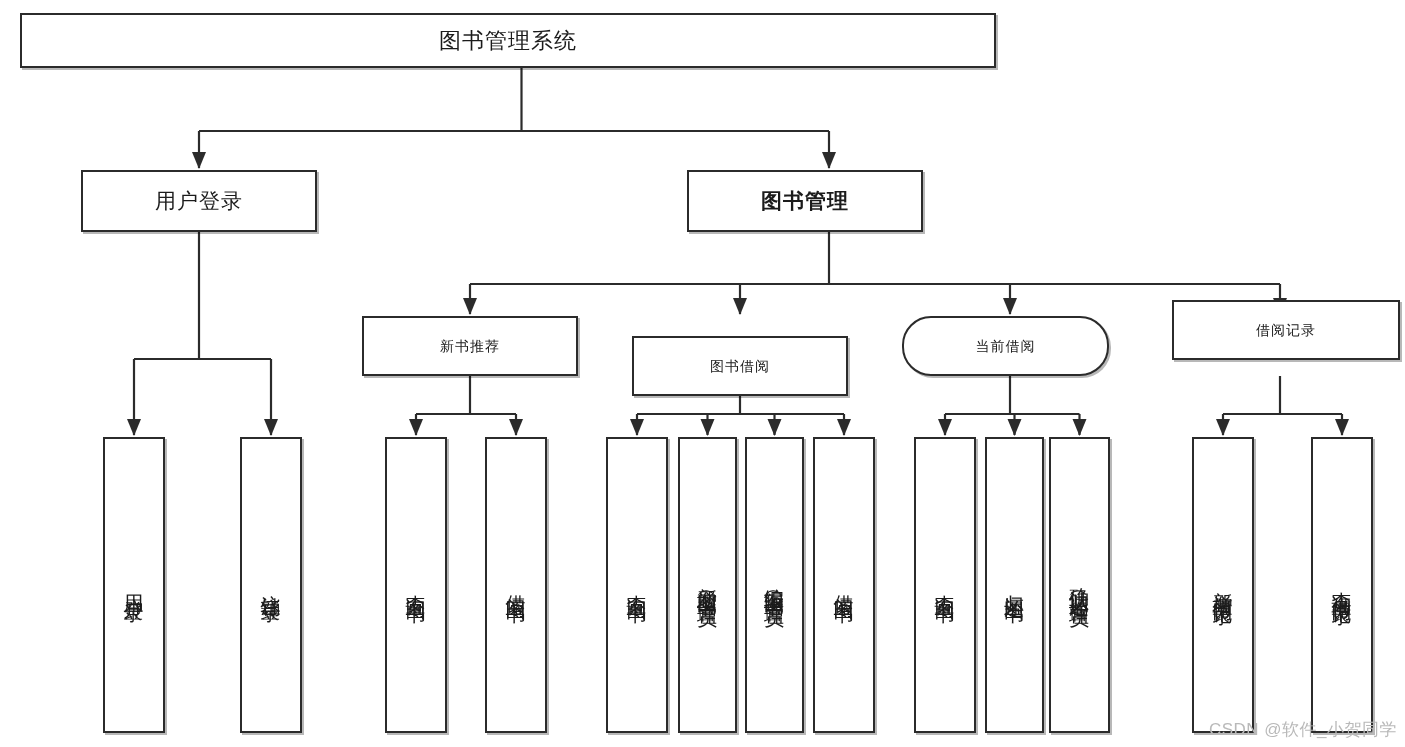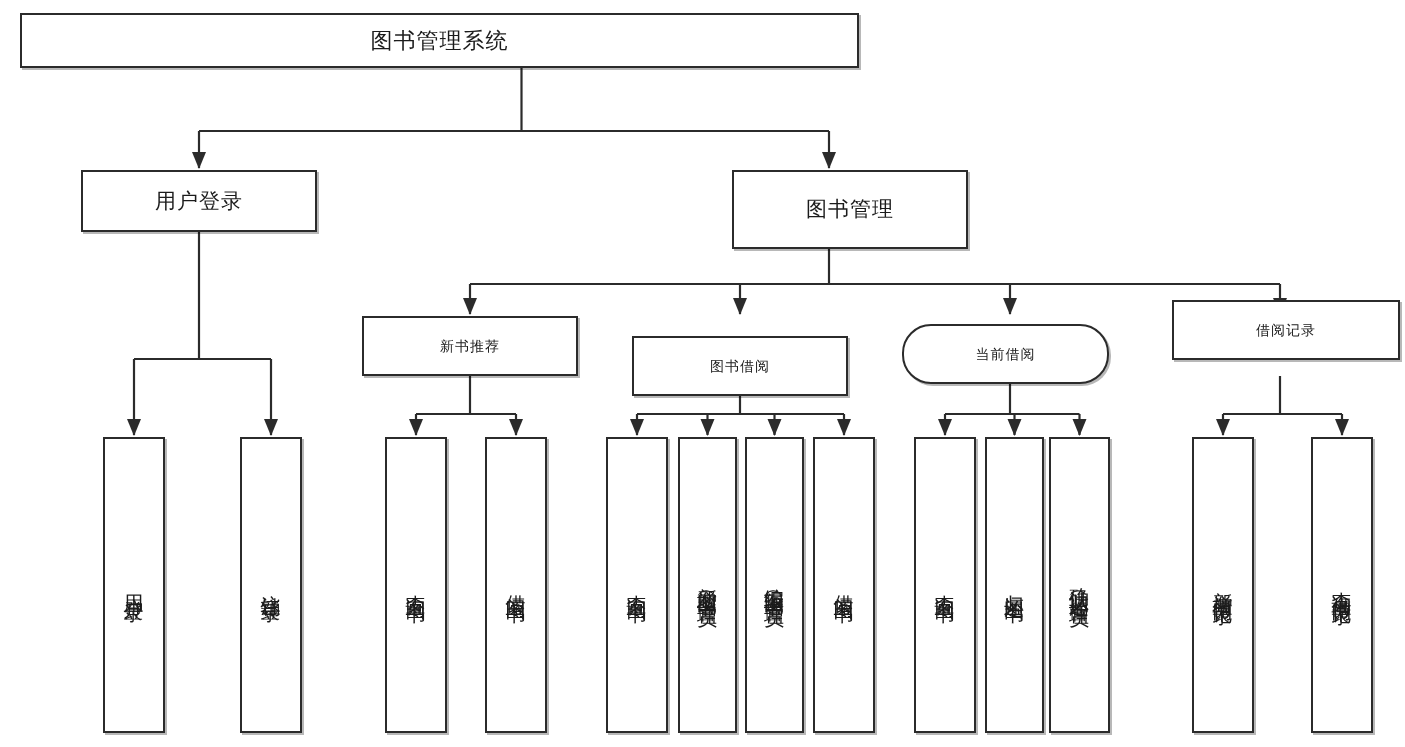--- a/index.html
+++ b/index.html
@@ -132,36 +132,36 @@
       <path d="M 1079.5 414 L 1079.5 435" class="conn-line" stroke="#2b2b2b"></path>
       <polygon points="1072.5,419 1086.5,419 1079.5,436" class="conn-head" fill="#2b2b2b"></polygon>
       <path d="M 1280 376 L 1280 414" class="conn-line" stroke="#2b2b2b"></path>
       <path d="M 1223 414 L 1342 414" class="conn-line" stroke="#2b2b2b"></path>
       <path d="M 1223 414 L 1223 435" class="conn-line" stroke="#2b2b2b"></path>
       <polygon points="1216,419 1230,419 1223,436" class="conn-head" fill="#2b2b2b"></polygon>
       <path d="M 1342 414 L 1342 435" class="conn-line" stroke="#2b2b2b"></path>
       <polygon points="1335,419 1349,419 1342,436" class="conn-head" fill="#2b2b2b"></polygon>
     </svg>
   <div id="nodes-layer">
-      <div class="node-box level-0" style="left: 20px; top: 13px; width: 839px; height: 55px;">
+      <div class="node-box level-0" style="left: 20px; top: 13px; width: 976px; height: 55px;">
         <span class="node-label">图书管理系统</span>
       </div>
       <div class="node-box level-1" style="left: 81px; top: 170px; width: 236px; height: 62px;">
         <span class="node-label">用户登录</span>
       </div>
-      <div class="node-box level-1" style="left: 732px; top: 170px; width: 236px; height: 79px;">
+      <div class="node-box level-1" style="left: 687px; top: 170px; width: 236px; height: 62px; font-weight: bold;">
         <span class="node-label">图书管理</span>
       </div>
       <div class="node-box level-2" style="left: 362px; top: 316px; width: 216px; height: 60px;">
         <span class="node-label">新书推荐</span>
       </div>
       <div class="node-box level-2" style="left: 632px; top: 336px; width: 216px; height: 60px;">
         <span class="node-label">图书借阅</span>
       </div>
-      <div class="node-box level-2" style="left: 902px; top: 324px; width: 207px; height: 60px; border-radius: 29px;">
+      <div class="node-box level-2" style="left: 902px; top: 316px; width: 207px; height: 60px; border-radius: 29px;">
         <span class="node-label">当前借阅</span>
       </div>
       <div class="node-box level-2" style="left: 1172px; top: 300px; width: 228px; height: 60px;">
         <span class="node-label">借阅记录</span>
       </div>
       <div class="node-box level-3 vertical" style="left: 103px; top: 437px; width: 62px; height: 296px;">
         <span class="node-label">用户登录</span>
       </div>
       <div class="node-box level-3 vertical" style="left: 240px; top: 437px; width: 62px; height: 296px;">
         <span class="node-label">注销登录</span>
@@ -193,13 +193,14 @@
       <div class="node-box level-3 vertical" style="left: 1049px; top: 437px; width: 61px; height: 296px;">
         <span class="node-label">确认归还（管理员）</span>
       </div>
       <div class="node-box level-3 vertical" style="left: 1192px; top: 437px; width: 62px; height: 296px;">
         <span class="node-label">新增借阅记录</span>
       </div>
       <div class="node-box level-3 vertical" style="left: 1311px; top: 437px; width: 62px; height: 296px;">
         <span class="node-label">查询借阅记录</span>
       </div>
     </div>
+  <div id="watermark">CSDN @软件_小贺同学</div>
 </div>
 
 </body></html>

